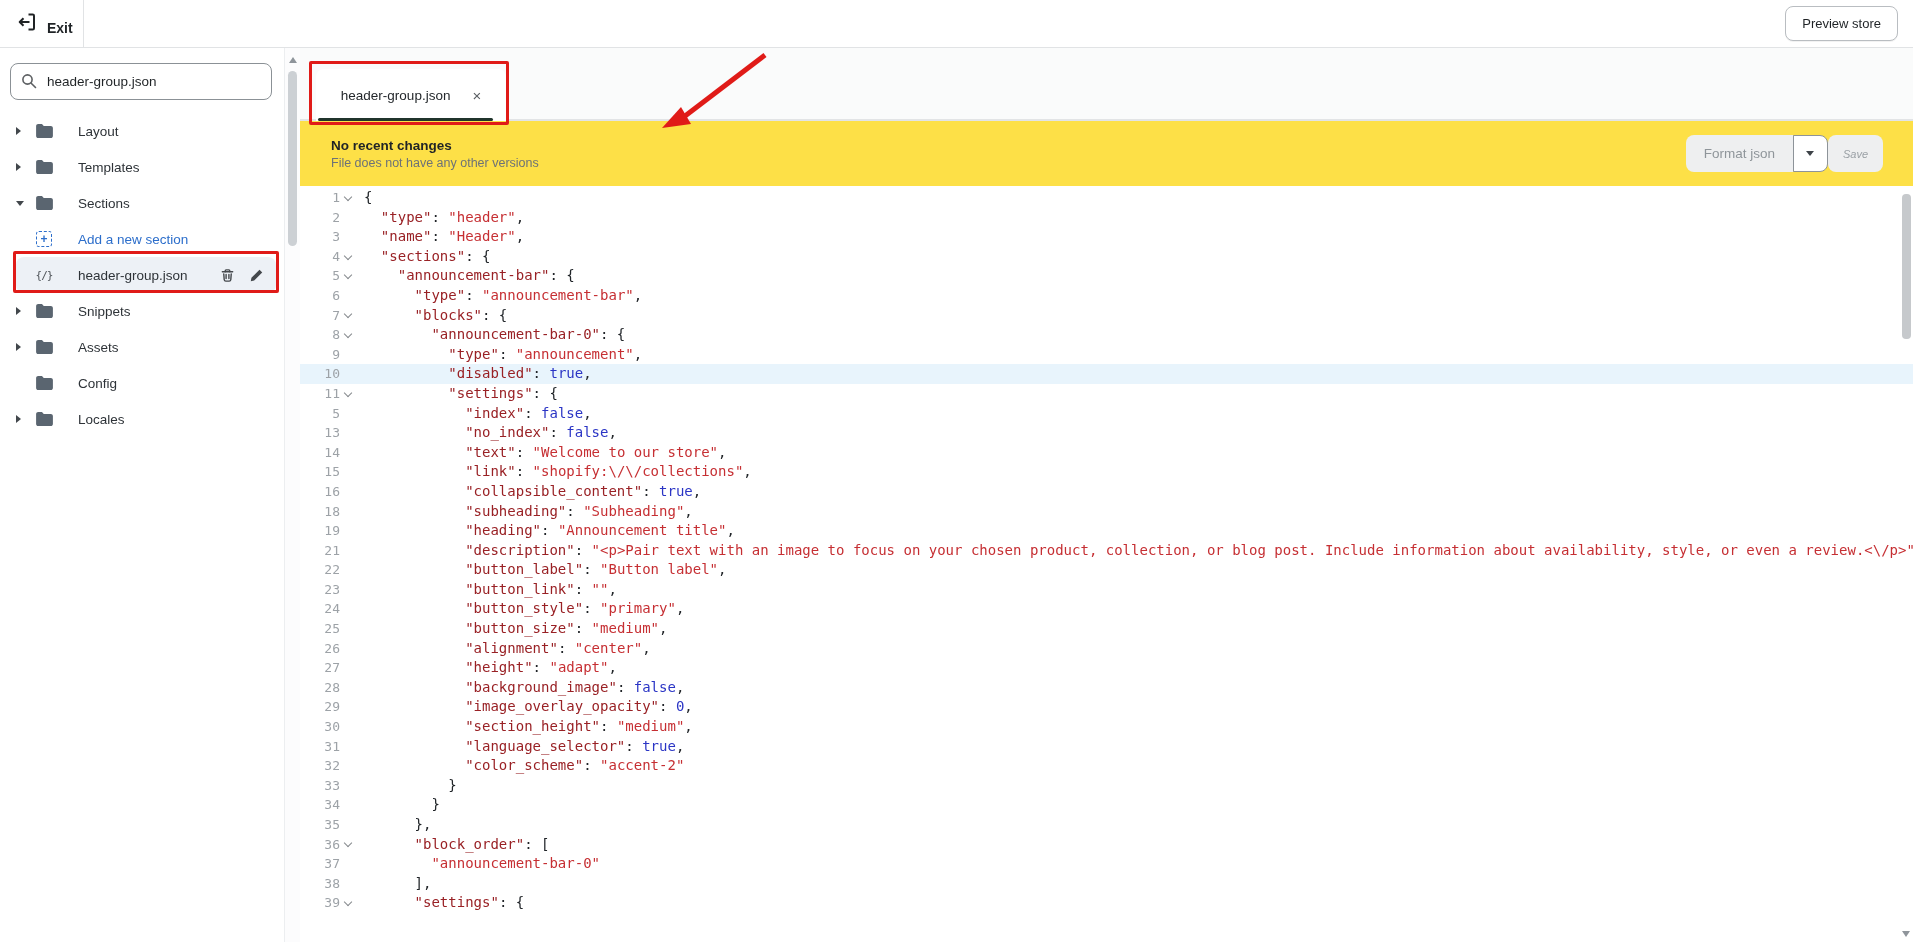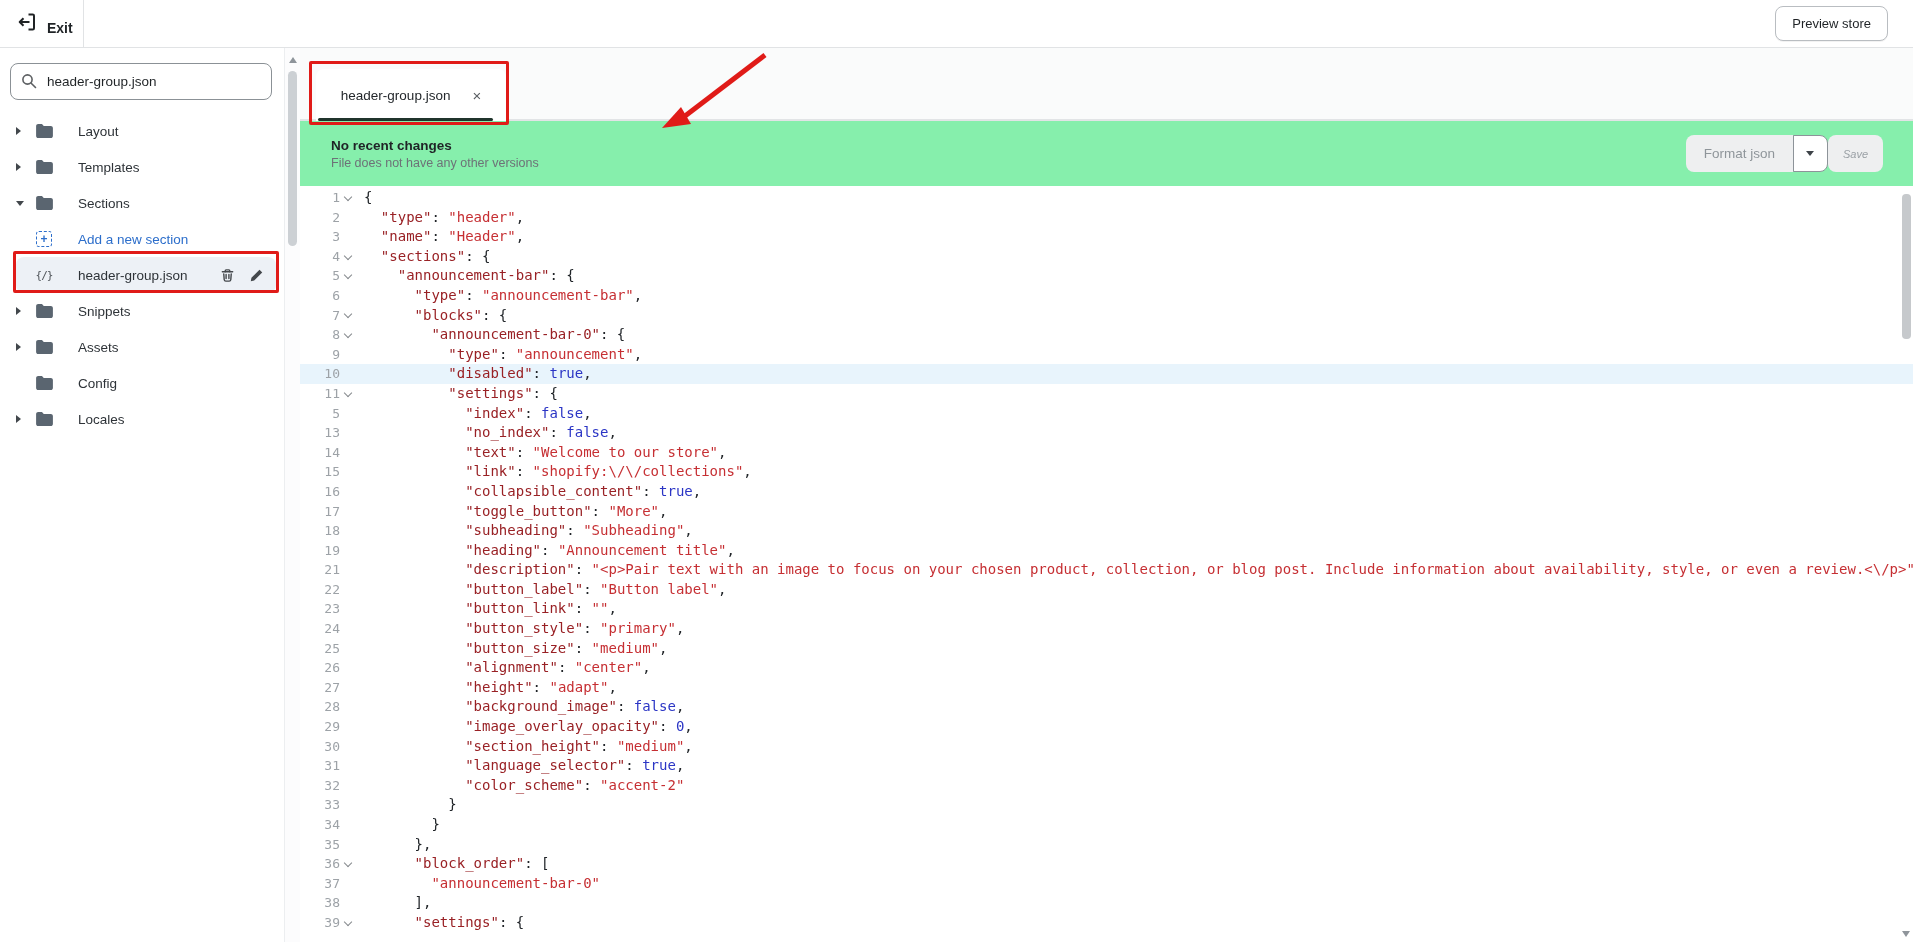--- a/index.html
+++ b/index.html
@@ -4,21 +4,21 @@
 <style>
   html,body{margin:0;padding:0}
   body{width:1913px;height:942px;position:relative;overflow:hidden;background:#fff;
        font-family:"Liberation Sans",sans-serif;color:#202225;}
   
   .topbar{position:absolute;left:0;top:0;width:100%;height:47px;background:#fff;
           border-bottom:1px solid #e1e3e5;z-index:5;}
   .exit{position:absolute;left:0;top:0;width:84px;height:47px;border-right:1px solid #e1e3e5;
         display:flex;align-items:center;gap:10px;padding-left:17px;box-sizing:border-box;cursor:pointer;}
   .exit-label{font-size:14px;font-weight:700;color:#1f2326;margin-top:8px;}
-  .preview-btn{position:absolute;right:25px;top:6px;height:35px;padding:0 16px;background:#fff;
+  .preview-btn{position:absolute;right:15px;top:6px;height:35px;padding:0 16px;background:#fff;
         border:1px solid #b9bdc1;border-radius:8px;font-family:inherit;font-size:13px;font-weight:500;
         color:#1f2326;box-shadow:0 1px 0 rgba(0,0,0,.05);cursor:pointer;}
   
   .sidebar{position:absolute;left:0;top:47px;bottom:0;width:284px;background:#fff;}
   .searchbox{position:relative;margin:16px 12px 0 10px;}
   .searchbox input{width:100%;height:37px;box-sizing:border-box;border:1px solid #8b9196;border-radius:8px;
         padding:0 10px 0 36px;font-family:inherit;font-size:13.5px;color:#1f2326;outline:none;background:#fff;}
   .search-ic{position:absolute;left:11px;top:10px;}
   .tree{margin-top:13px;}
   .tree-row{height:36px;display:flex;align-items:center;margin:0 8px 0 16px;border-radius:8px;
@@ -42,21 +42,21 @@
         border-right:4px solid transparent;border-bottom:6px solid #8f959b;}
   .sb-thumb{position:absolute;top:24px;left:3px;width:9px;height:175px;background:#ccd0d4;border-radius:5px;}
   
   .main{position:absolute;left:300px;top:47px;right:0;bottom:0;background:#fafbfb;}
   .tabbar{position:relative;height:74px;border-bottom:2px solid #e2e4e6;box-sizing:border-box;background:#fafbfb;}
   .tab{position:absolute;left:16px;bottom:-2px;width:190px;height:52px;background:#fff;border-radius:8px 8px 0 0;
         display:flex;align-items:center;justify-content:center;gap:22px;font-size:13.5px;color:#24282c;cursor:pointer;}
   .tab::after{content:"";position:absolute;left:2px;right:13px;bottom:0;height:3px;background:#20342c;border-radius:2px;}
   .tab-close{color:#5a5e62;font-size:15px;line-height:1;cursor:pointer;}
   .panel-head{height:65px;display:flex;align-items:center;justify-content:space-between;
-        padding:0 30px 0 31px;background:#86efac;}
+        padding:0 30px 0 31px;background:#fde047;}
   .ph-title{font-size:13.5px;font-weight:700;color:#1f2326;}
   .ph-sub{font-size:12.5px;color:#6d7277;margin-top:3px;}
   .ph-actions{display:flex;align-items:center;}
   .btn-split{display:flex;}
   .btn-format{height:37px;padding:0 18px;background:#eeeff0;border:none;border-radius:8px 0 0 8px;
         font-family:inherit;font-size:13.5px;font-weight:500;color:#8f959a;}
   .btn-caret{height:37px;width:35px;background:#fff;border:1px solid #8d9399;border-radius:0 8px 8px 0;
         display:flex;align-items:center;justify-content:center;cursor:pointer;}
   .dd-caret{width:0;height:0;border-left:4.5px solid transparent;border-right:4.5px solid transparent;
         border-top:5.5px solid #3e4348;}
@@ -374,27 +374,20 @@
         </div>
         <div class="code-row">
           <span class="gut">
             <span class="lnum">16</span>
             <span class="fold"></span>
           </span>
           <span class="codetxt">            <span class="tk-key">"collapsible_content"</span>: <span class="tk-bool">true</span>,</span>
         </div>
         <div class="code-row">
           <span class="gut">
-            <span class="lnum">17</span>
-            <span class="fold"></span>
-          </span>
-          <span class="codetxt">            <span class="tk-key">"toggle_button"</span>: <span class="tk-str">"More"</span>,</span>
-        </div>
-        <div class="code-row">
-          <span class="gut">
             <span class="lnum">18</span>
             <span class="fold"></span>
           </span>
           <span class="codetxt">            <span class="tk-key">"subheading"</span>: <span class="tk-str">"Subheading"</span>,</span>
         </div>
         <div class="code-row">
           <span class="gut">
             <span class="lnum">19</span>
             <span class="fold"></span>
           </span>

